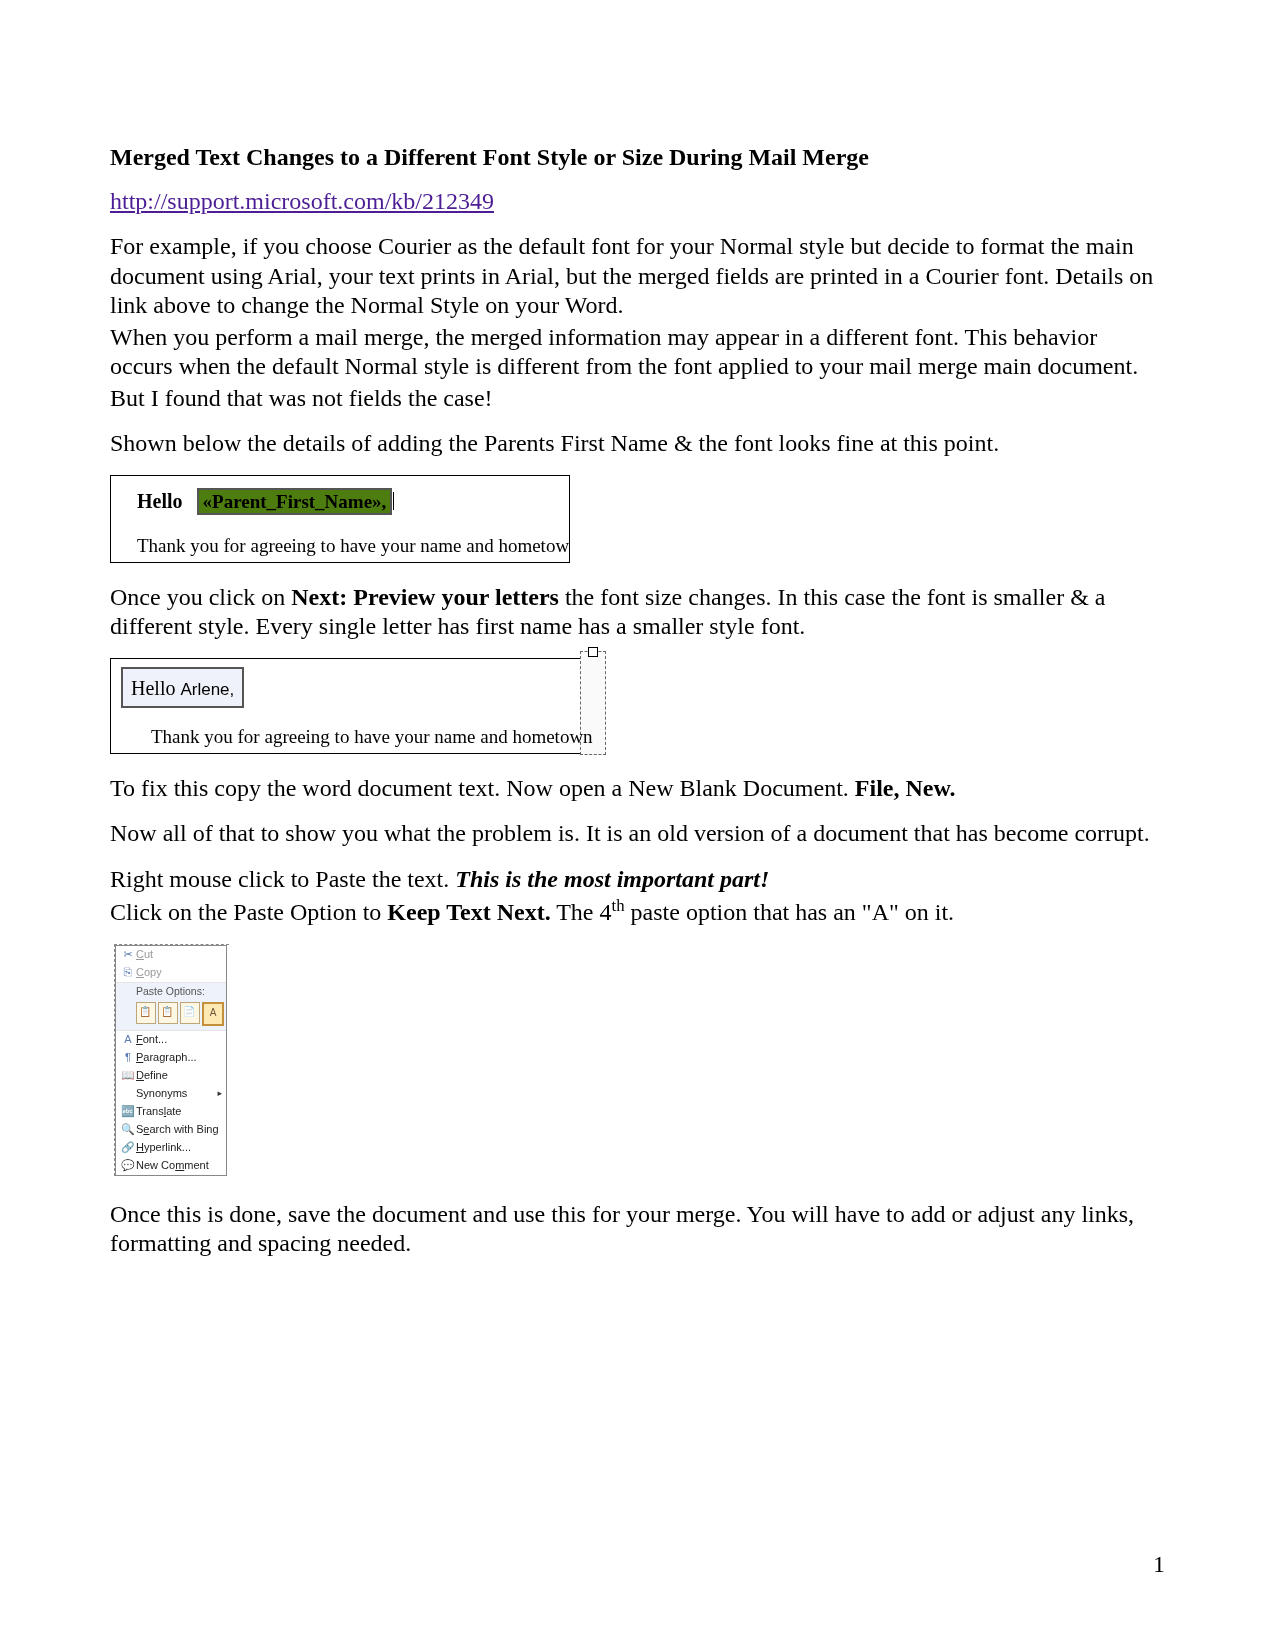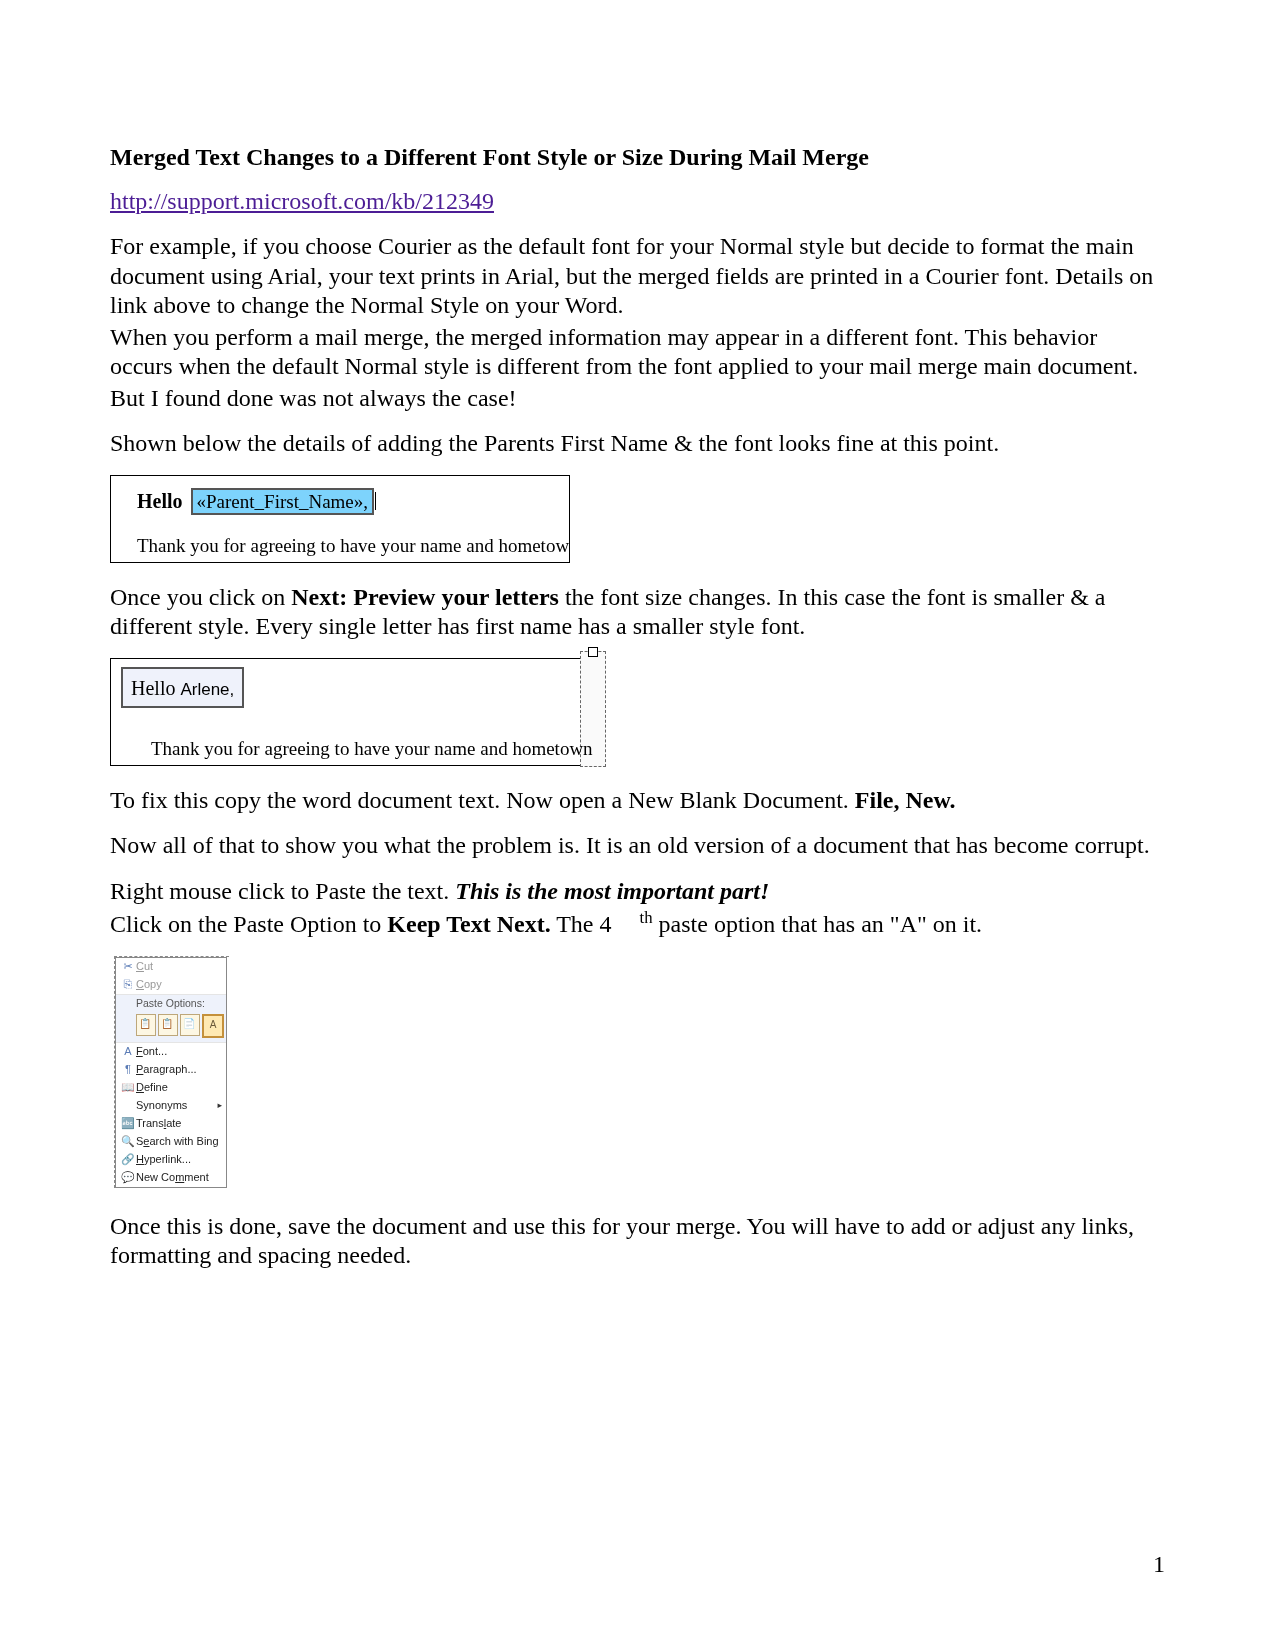--- a/index.html
+++ b/index.html
@@ -56,24 +56,24 @@
     font-size: 20px;
     display: flex;
     align-items: center;
     margin-top: 6px;
   }
   .wb-hello {
     font-weight: bold;
   }
   .mergefield {
     border: 2.5px double #555;
-    background: #7dd3fc;
+    background: #4d7c0f;
     padding: 0 4px;
-    margin-left: 8px;
-    font-weight: normal;
+    margin-left: 14px;
+    font-weight: bold;
     font-size: 19px;
     display: inline-block;
   }
   .mergefield::after {
     content: "";
   }
   .cursorbar {
     display:inline-block;
     width:1px;
     height:18px;
@@ -86,21 +86,21 @@
     bottom: 4px;
     left: 26px;
     right: 0;
     font-size: 19px;
     white-space: nowrap;
   }
 
   
   .wordbox2 {
     width: 470px;
-    height: 108px;
+    height: 96px;
     margin: 6px 0 20px 0;
     position: relative;
     box-sizing: border-box;
     border-left: 1px solid #000;
     border-top: 1px solid #000;
     border-bottom: 1px solid #000;
   }
   .wordbox2 .right-dotted {
     position:absolute;
     right:-26px;
@@ -130,21 +130,21 @@
     font-size:17px;
   }
   .wb2-thank {
     position:absolute;
     left:40px;
     bottom:4px;
     font-size:19px;
     white-space:nowrap;
   }
 
-  .sup { font-size: 0.7em; vertical-align: super; margin-left: 28px; }
+  .sup { font-size: 0.7em; vertical-align: super; }
 
   
   .ctxmenu-wrap {
     width: 114px;
     margin: 14px 0 24px 4px;
     border-left:1px dashed #888;
     border-top:1px dashed #888;
     position:relative;
     font-family: "Segoe UI", Tahoma, sans-serif;
     font-size: 11px;
@@ -220,21 +220,21 @@
 
 <div class="page">
 
   <div class="title">Merged Text Changes to a Different Font Style or Size During Mail Merge</div>
 
   <a class="kb-link">http://support.microsoft.com/kb/212349</a>
 
   <div class="block">
     <p class="para">For example, if you choose Courier as the default font for your Normal style but decide to format the main document using Arial, your text prints in Arial, but the merged fields are printed in a Courier font. Details on link above to change the Normal Style on your Word.</p>
     <p class="para">When you perform a mail merge, the merged information may appear in a different font. This behavior occurs when the default Normal style is different from the font applied to your mail merge main document.</p>
-    <p class="para">But I found done was not always the case!</p>
+    <p class="para">But I found that was not fields the case!</p>
   </div>
 
   <p class="para block">Shown below the details of adding the Parents First Name &amp; the font looks fine at this point.</p>
 
   
   <div class="wordbox1">
     <div class="wb-line1">
       <span class="wb-hello">Hello</span>
       <span class="mergefield">«Parent_First_Name»,</span>
       <span class="cursorbar"></span>

